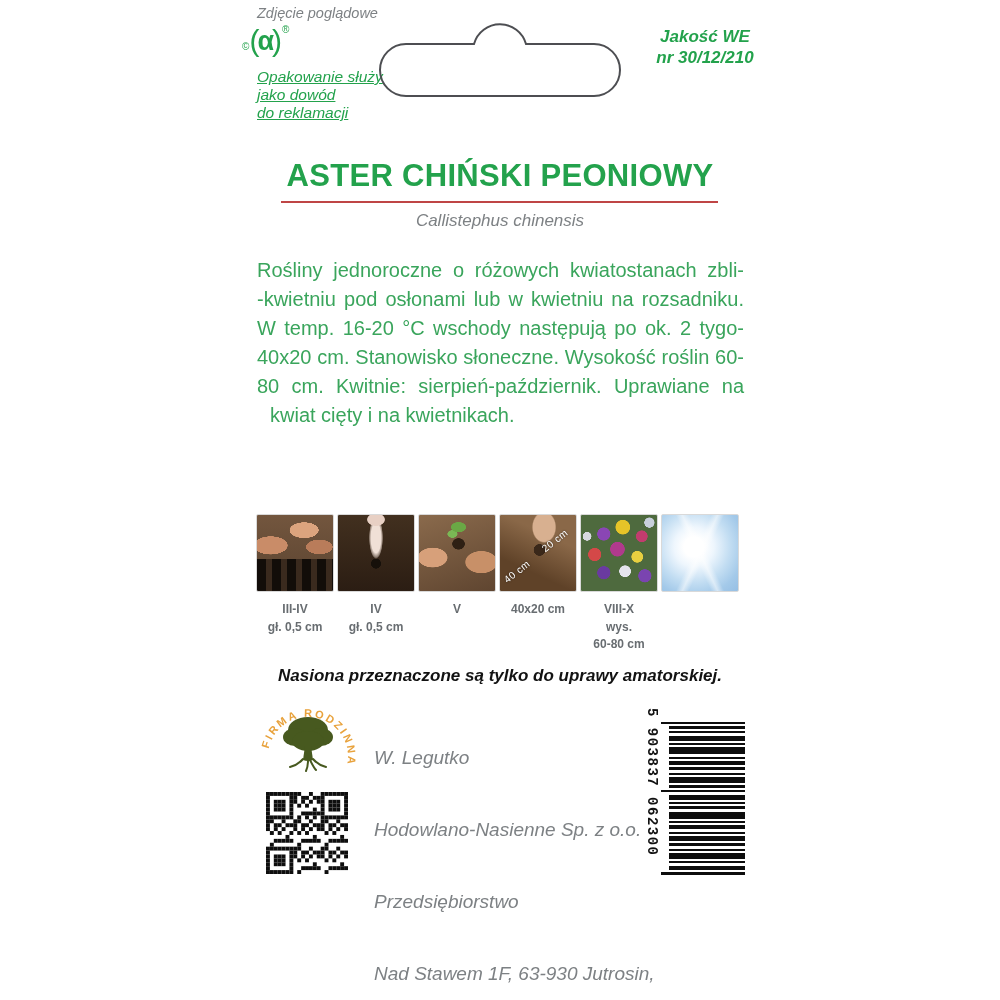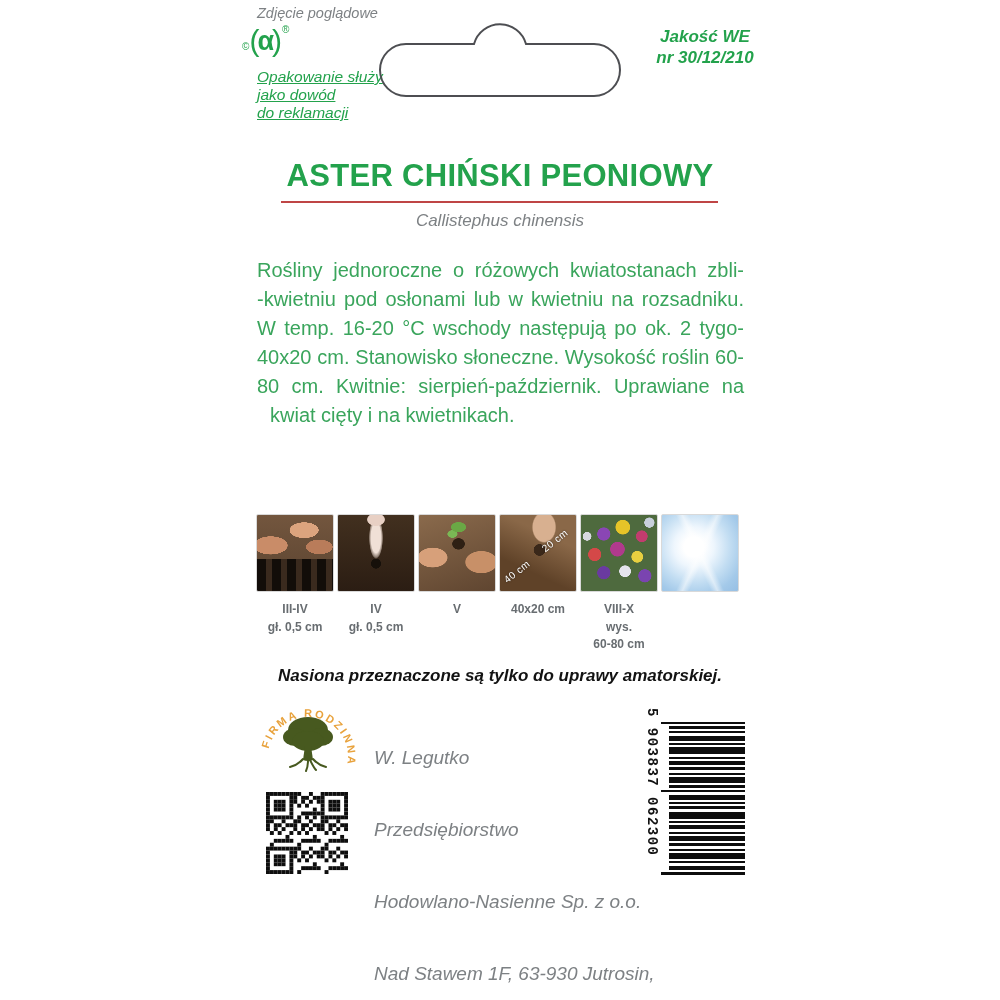--- a/index.html
+++ b/index.html
@@ -422,22 +422,22 @@
         <rect x="16" y="80" width="4" height="4"></rect>
         <rect x="20" y="80" width="4" height="4"></rect>
         <rect x="24" y="80" width="4" height="4"></rect>
         <rect x="32" y="80" width="4" height="4"></rect>
         <rect x="60" y="80" width="4" height="4"></rect>
       </svg>
   </div>
 
   <div class="company">
     <div>W. Legutko</div>
+    <div>Hodowlano-Nasienne Sp. z o.o.</div>
     <div>Przedsiębiorstwo</div>
-    <div>Hodowlano-Nasienne Sp. z o.o.</div>
     <div>Nad Stawem 1F, 63-930 Jutrosin,</div>
     
     
     
     
   </div>
 
   <div class="barcode">
     <div class="digits">5 903837 062300</div>
     <div class="bars">

